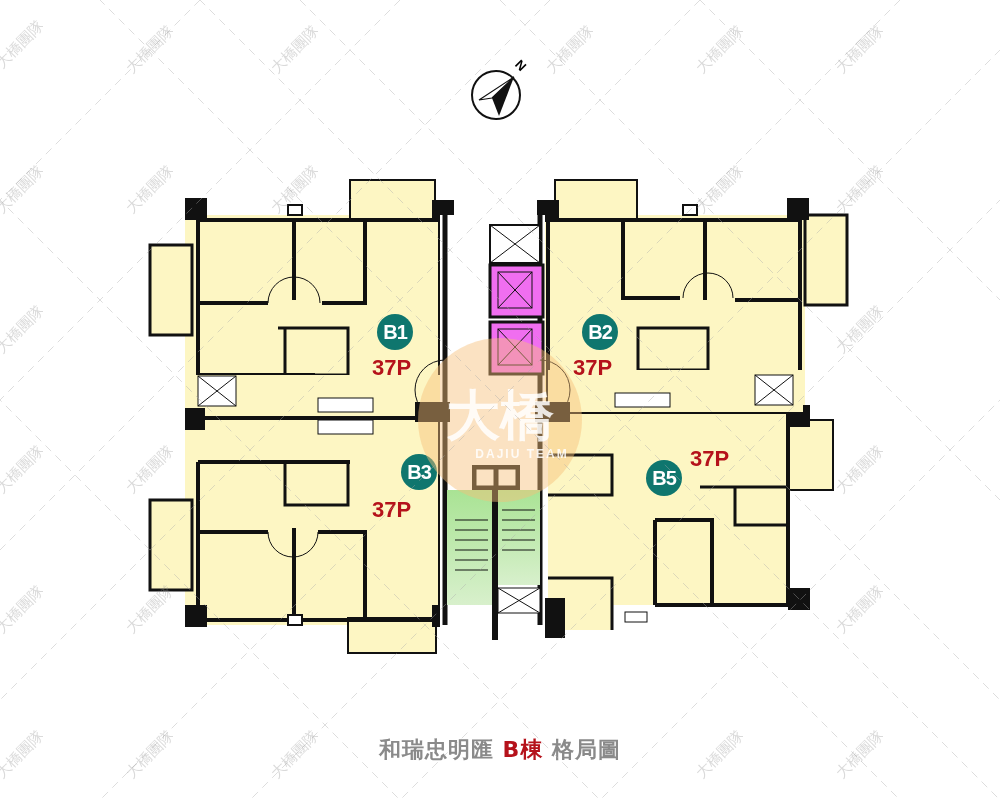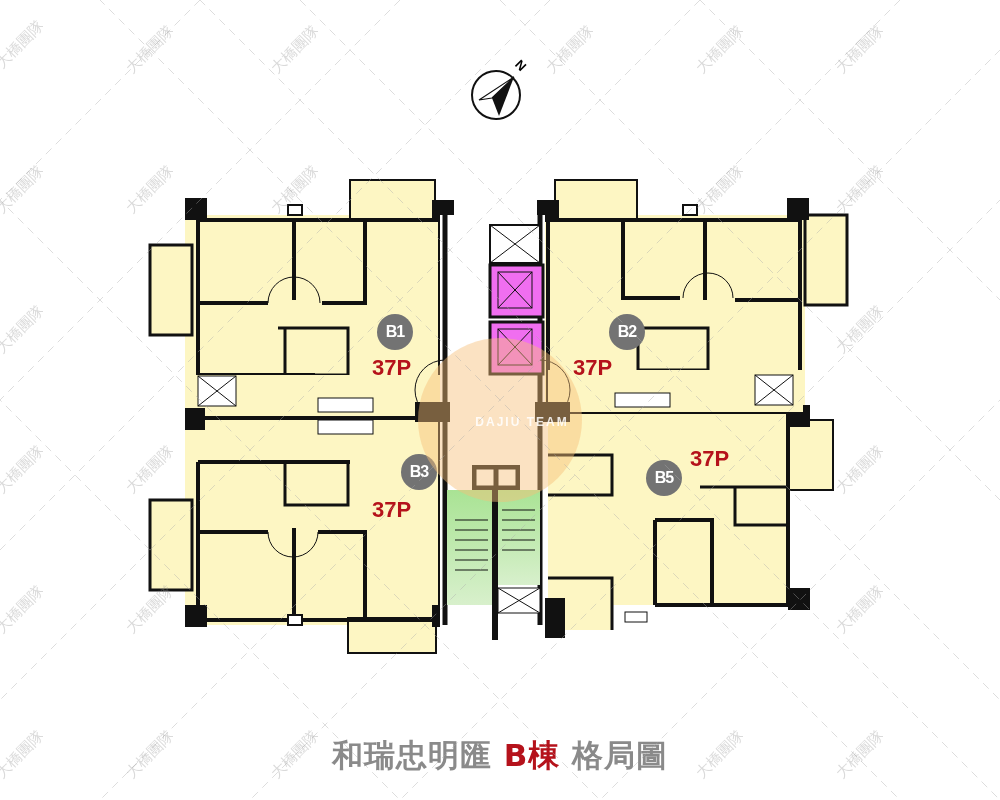--- a/index.html
+++ b/index.html
@@ -1,23 +1,23 @@
 <!DOCTYPE html>
 <html><head>
 <meta charset="utf-8">
 <style>
   html,body{margin:0;padding:0;background:#ffffff;}
   body{width:1000px;height:800px;position:relative;overflow:hidden;font-family:"DejaVu Sans",sans-serif;}
   .abs{position:absolute;}
   .wm-layer{position:absolute;left:0;top:0;width:1000px;height:800px;pointer-events:none;z-index:50;}
   .wm-text{position:absolute;font-size:15px;color:rgba(150,150,150,0.35);transform:rotate(-45deg);white-space:nowrap;font-family:"DejaVu Sans",sans-serif;}
   .plan{position:absolute;left:0;top:0;width:1000px;height:800px;}
-  .badge{position:absolute;width:36px;height:36px;border-radius:50%;background:#737373;color:#fff;font-family:"Liberation Sans",sans-serif;font-weight:bold;font-size:16px;display:flex;align-items:center;justify-content:center;z-index:20;letter-spacing:-1px;}
+  .badge{position:absolute;width:36px;height:36px;border-radius:50%;background:#0f766e;color:#fff;font-family:"Liberation Sans",sans-serif;font-weight:bold;font-size:20px;display:flex;align-items:center;justify-content:center;z-index:20;letter-spacing:-1px;}
   .ping{position:absolute;color:#b5121b;font-family:Liberation Sans, sans-serif;font-weight:bold;font-size:22px;z-index:20;}
-  .caption{position:absolute;left:0;width:1000px;top:735px;text-align:center;font-family:"DejaVu Sans",sans-serif;font-weight:bold;font-size:31px;color:#8a8a8a;letter-spacing:1px;}
+  .caption{position:absolute;left:0;width:1000px;top:735px;text-align:center;font-family:"DejaVu Sans",sans-serif;font-weight:bold;font-size:22px;color:#8a8a8a;letter-spacing:1px;}
   .caption .hl{color:#b5121b;}
   .logo{position:absolute;left:418px;top:338px;width:164px;height:164px;border-radius:50%;background:rgba(247,190,120,0.45);z-index:30;display:flex;flex-direction:column;align-items:center;justify-content:center;}
   .logo-main{font-size:54px;font-weight:bold;color:rgba(255,255,255,0.85);font-family:"DejaVu Sans",sans-serif;line-height:1;margin-top:10px;}
   .logo-sub{font-size:12px;font-weight:bold;color:rgba(255,255,255,0.85);letter-spacing:2px;font-family:"Liberation Sans",sans-serif;margin-top:4px;margin-left:44px;}
 </style>
 </head>
 <body>
 
 <svg class="plan" width="1000" height="800" viewBox="0 0 1000 800">
   <defs>
@@ -162,30 +162,31 @@
     <circle cx="30" cy="35" r="24" fill="none" stroke="#111" stroke-width="2"></circle>
     <polygon points="48,17 13,40 26,38" fill="#fff" stroke="#111" stroke-width="1.2"></polygon>
     <polygon points="48,17 26,38 33,56" fill="#111"></polygon>
   </svg>
   <span class="abs" style="left:50px;top:-2px;font-size:13px;font-weight:bold;transform:rotate(45deg);font-family:'Liberation Sans',sans-serif;">N</span>
 </div>
 
 <div class="badge" style="left:377px;top:314px;">B1</div>
 <div class="ping" style="left:372px;top:355px;">37P</div>
 
-<div class="badge" style="left:609px;top:314px;">B2</div>
+<div class="badge" style="left:582px;top:314px;">B2</div>
 <div class="ping" style="left:573px;top:355px;">37P</div>
 
 <div class="badge" style="left:377px;top:454px;margin-left:24px;">B3</div>
 <div class="ping" style="left:372px;top:497px;">37P</div>
 
 <div class="badge" style="left:646px;top:460px;">B5</div>
 <div class="ping" style="left:690px;top:446px;">37P</div>
 
 <div class="logo">
+  <span class="logo-main">大橋</span>
   <span class="logo-sub">DAJIU TEAM</span>
 </div>
 
 <div class="caption">
   <span>和瑞忠明匯 </span><span class="hl">B棟</span><span> 格局圖</span>
 </div>
 
 <div class="wm-layer">
   <svg width="1000" height="800" style="position:absolute;left:0;top:0;">
     <g stroke="rgba(170,170,170,0.4)" stroke-width="1" stroke-dasharray="8 6" fill="none">

